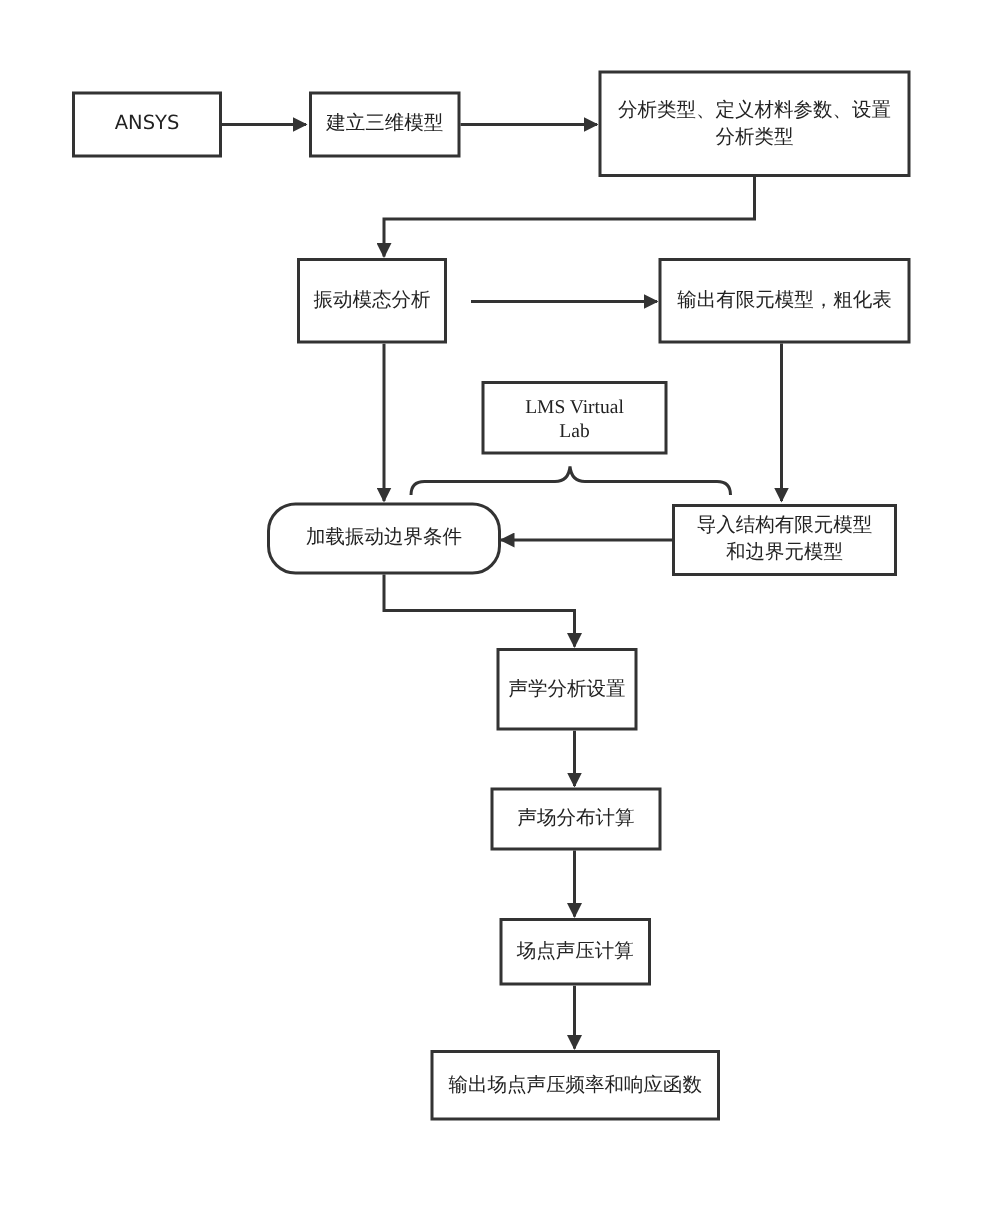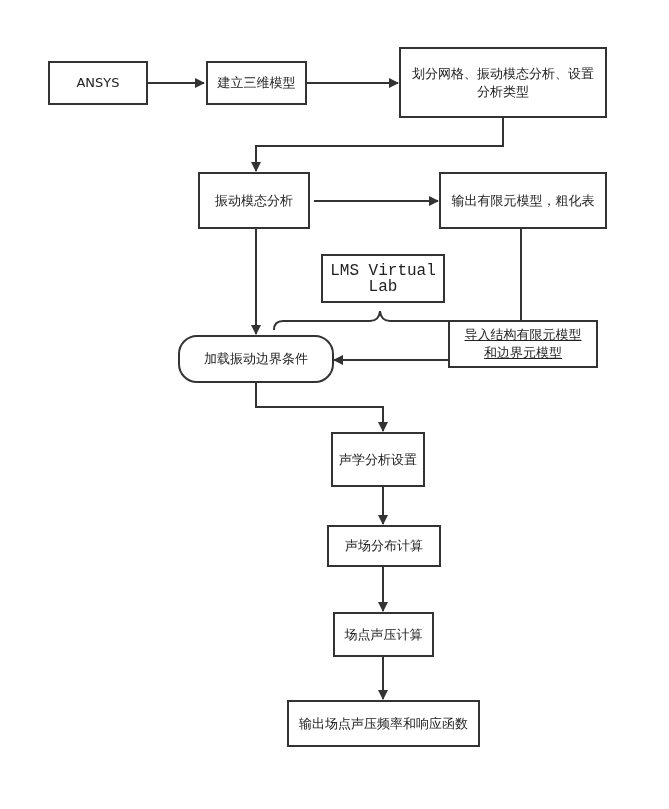--- a/index.html
+++ b/index.html
@@ -3,21 +3,21 @@
 <meta charset="utf-8">
 <style>
   html, body { margin: 0; padding: 0; background: #ffffff; }
   body { width: 669px; height: 809px; position: relative; overflow: hidden;
          font-family: "DejaVu Sans", "Liberation Sans", sans-serif; color: #222; }
   svg.edges { position: absolute; left: 0; top: 0; width: 669px; height: 809px; }
   .node { position: absolute; box-sizing: border-box; border: 2px solid #333;
           background: #fff; display: flex; align-items: center; justify-content: center;
           text-align: center; font-size: 13px; line-height: 18px; padding: 2px 6px; }
   .node span { display: block; }
-  .mono { font-family: Liberation Mono, monospace; font-size: 16px; line-height: 16px; }
+  .mono { font-family: Liberation Serif, serif; font-size: 13px; line-height: 16px; }
 </style>
 </head>
 <body>
 
 <svg class="edges" viewBox="0 0 669 809">
   <defs>
     <marker id="arr" markerWidth="10" markerHeight="10" refX="9" refY="5" orient="auto" markerUnits="userSpaceOnUse">
       <path d="M0,0 L10,5 L0,10 Z" fill="#333"></path>
     </marker>
   </defs>
@@ -39,42 +39,42 @@
 
 <div class="node" style="left:48px;top:61px;width:100px;height:44px;">
   <span>ANSYS</span>
 </div>
 
 <div class="node" style="left:206px;top:61px;width:101px;height:44px;">
   <span>建立三维模型</span>
 </div>
 
 <div class="node" style="left:399px;top:47px;width:208px;height:71px;flex-direction:column;">
-  <span>划分网格、振动模态分析、设置</span>
+  <span>分析类型、定义材料参数、设置</span>
   <span>分析类型</span>
 </div>
 
-<div class="node" style="left:198px;top:172px;width:112px;height:57px;">
+<div class="node" style="left:198px;top:172px;width:100px;height:57px;">
   <span>振动模态分析</span>
 </div>
 
 <div class="node" style="left:439px;top:172px;width:168px;height:57px;flex-direction:column;">
   <span>输出有限元模型，粗化表</span>
 </div>
 
 <div class="node mono" style="left:321px;top:254px;width:124px;height:49px;flex-direction:column;">
   <span>LMS Virtual</span>
   <span>Lab</span>
 </div>
 
 <div class="node" style="left:178px;top:335px;width:156px;height:48px;border-radius:19px;">
   <span>加载振动边界条件</span>
 </div>
 
-<div class="node" style="left:448px;top:320px;width:150px;height:48px;flex-direction:column;text-decoration:underline;">
+<div class="node" style="left:448px;top:336px;width:150px;height:48px;flex-direction:column;">
   <span>导入结构有限元模型</span>
   <span>和边界元模型</span>
 </div>
 
 <div class="node" style="left:331px;top:432px;width:94px;height:55px;">
   <span>声学分析设置</span>
 </div>
 
 <div class="node" style="left:327px;top:525px;width:114px;height:42px;">
   <span>声场分布计算</span>

